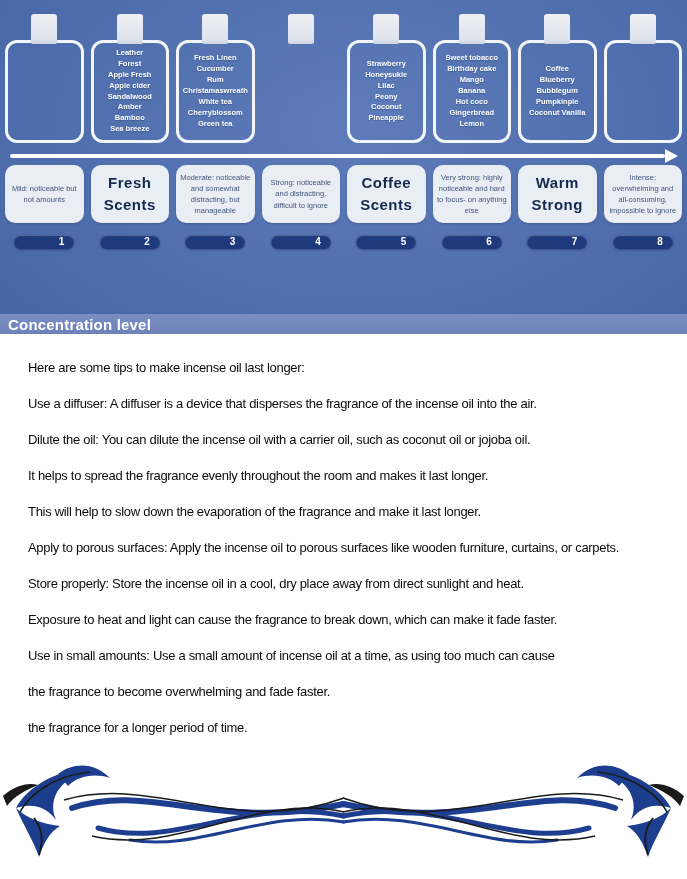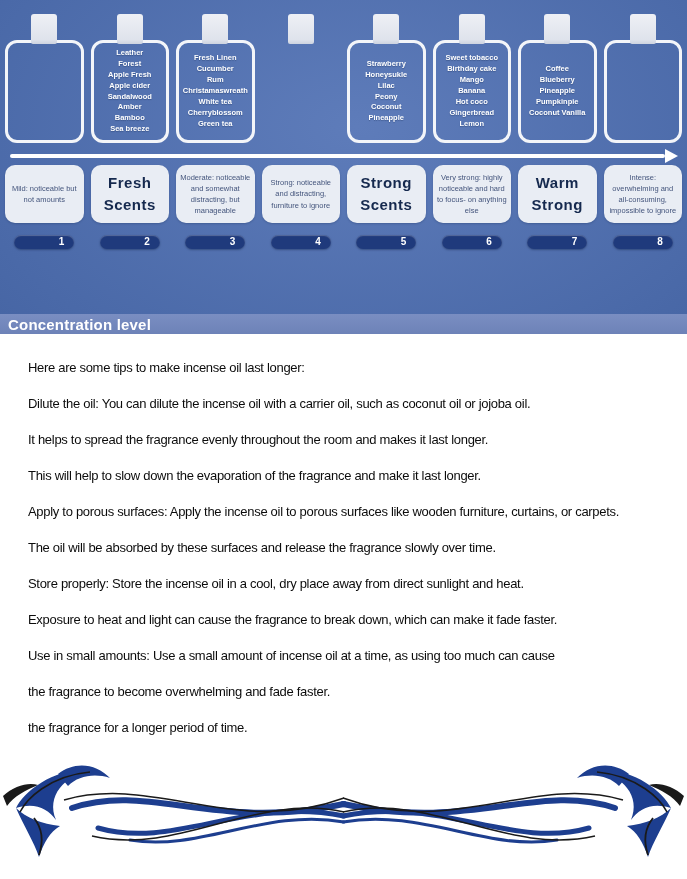--- a/index.html
+++ b/index.html
@@ -178,21 +178,21 @@
 Banana
 Hot coco
 Gingerbread Lemon</div>
       </div>
     </div>
     <div class="bottle">
       <div class="bottle-cap"></div>
       <div class="bottle-body">
         <div class="scent-list">Coffee
 Blueberry
-Pineapple
+Bubblegum
 Pumpkinpie
 Coconut Vanilla</div>
       </div>
     </div>
     <div class="bottle">
       <div class="bottle-cap"></div>
       <div class="bottle-body">
         <div class="scent-list"></div>
       </div>
     </div>
@@ -204,24 +204,24 @@
     <div class="level-card">
       <div class="card-label">Mild: noticeable but not amounts</div>
     </div>
     <div class="level-card emphasis">
       <div class="card-label">Fresh Scents</div>
     </div>
     <div class="level-card">
       <div class="card-label">Moderate: noticeable and somewhat distracting, but manageable</div>
     </div>
     <div class="level-card">
-      <div class="card-label">Strong: noticeable and distracting, furniture to ignore</div>
+      <div class="card-label">Strong: noticeable and distracting, difficult to ignore</div>
     </div>
     <div class="level-card emphasis">
-      <div class="card-label">Strong Scents</div>
+      <div class="card-label">Coffee Scents</div>
     </div>
     <div class="level-card">
       <div class="card-label">Very strong: highly noticeable and hard to focus- on anything else</div>
     </div>
     <div class="level-card emphasis">
       <div class="card-label">Warm Strong</div>
     </div>
     <div class="level-card">
       <div class="card-label">Intense: overwhelming and all-consuming, impossible to ignore</div>
     </div>
@@ -254,25 +254,25 @@
       </div>
   </div>
 
   <div class="axis-strip">
     <span class="axis-strip-label">Concentration level</span>
   </div>
 </div>
 
 <div class="tips">
   <p>Here are some tips to make incense oil last longer:</p>
+  <p>Use a diffuser: A diffuser is a device that disperses the fragrance of the incense oil into the air.</p>
   <p>Dilute the oil: You can dilute the incense oil with a carrier oil, such as coconut oil or jojoba oil.</p>
   <p>It helps to spread the fragrance evenly throughout the room and makes it last longer.</p>
   <p>This will help to slow down the evaporation of the fragrance and make it last longer.</p>
   <p>Apply to porous surfaces: Apply the incense oil to porous surfaces like wooden furniture, curtains, or carpets.</p>
-  <p>The oil will be absorbed by these surfaces and release the fragrance slowly over time.</p>
   <p>Store properly: Store the incense oil in a cool, dry place away from direct sunlight and heat.</p>
   <p>Exposure to heat and light can cause the fragrance to break down, which can make it fade faster.</p>
   <p>Use in small amounts: Use a small amount of incense oil at a time, as using too much can cause</p>
   <p>the fragrance to become overwhelming and fade faster.</p>
   <p>the fragrance for a longer period of time.</p>
 </div>
 
 <svg class="flourish" viewBox="0 0 687 105" xmlns="http://www.w3.org/2000/svg" aria-hidden="true">
   <g id="flourish-half">
 

